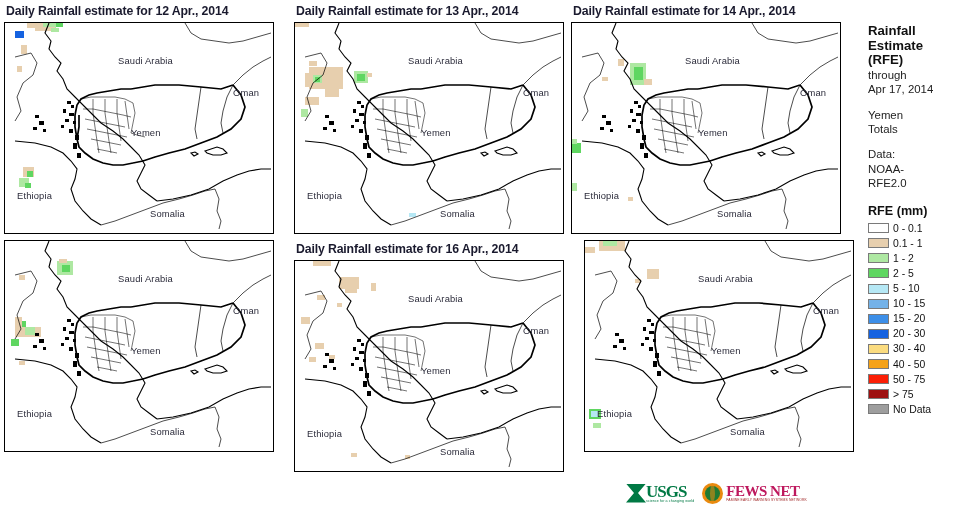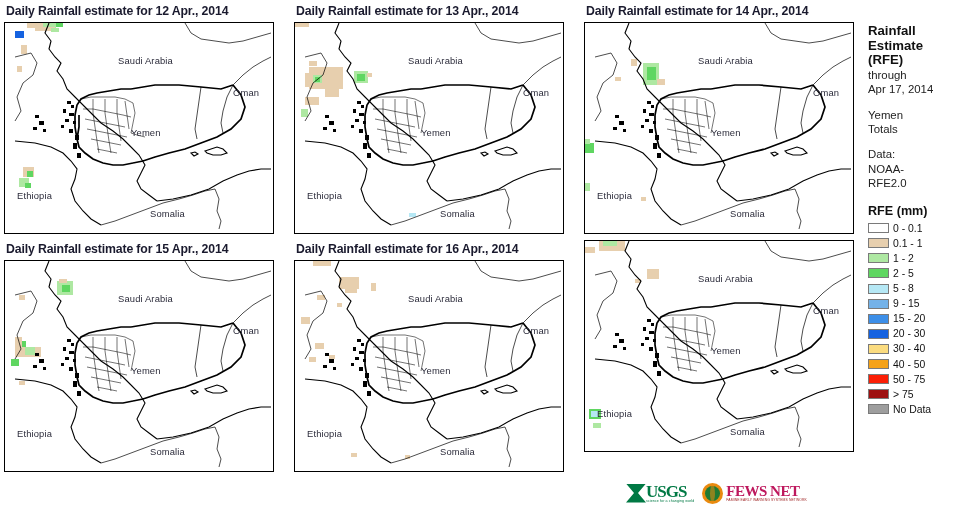--- a/index.html
+++ b/index.html
@@ -240,21 +240,21 @@
         </svg>
         <div class="clabel" style="left:113px;top:32px;">Saudi Arabia</div>
         <div class="clabel" style="left:228px;top:64px;">Oman</div>
         <div class="clabel" style="left:126px;top:104px;">Yemen</div>
         <div class="clabel" style="left:12px;top:167px;">Ethiopia</div>
         <div class="clabel" style="left:145px;top:185px;">Somalia</div>
       </div>
     </div>
   </div>
 
-  <div class="panel" style="left:580px;top:2px;">
+  <div class="panel" style="left:567px;top:2px;">
     <div class="ptitle">Daily Rainfall estimate for 14 Apr., 2014</div>
     <div class="mapbox">
       <div class="mapinner">
         <div>
           <div class="px" style="left:58px;top:40px;width:16px;height:22px;background:#aee8a2;"></div>
           <div class="px" style="left:62px;top:44px;width:9px;height:13px;background:#5fd661;"></div>
           <div class="px" style="left:72px;top:56px;width:8px;height:6px;background:#e7cfae;"></div>
           <div class="px" style="left:46px;top:36px;width:6px;height:7px;background:#e7cfae;"></div>
           <div class="px" style="left:30px;top:54px;width:6px;height:4px;background:#e7cfae;"></div>
           <div class="px" style="left:0px;top:120px;width:9px;height:10px;background:#5fd661;"></div>
@@ -314,21 +314,20 @@
         <div class="clabel" style="left:113px;top:32px;">Saudi Arabia</div>
         <div class="clabel" style="left:228px;top:64px;">Oman</div>
         <div class="clabel" style="left:126px;top:104px;">Yemen</div>
         <div class="clabel" style="left:12px;top:167px;">Ethiopia</div>
         <div class="clabel" style="left:145px;top:185px;">Somalia</div>
       </div>
     </div>
   </div>
 
   <div class="panel" style="left:0px;top:240px;">
-    <div class="ptitle">Daily Rainfall estimate for 15 Apr., 2014</div>
     <div class="mapbox">
       <div class="mapinner">
         <div>
           <div class="px" style="left:52px;top:20px;width:16px;height:14px;background:#aee8a2;"></div>
           <div class="px" style="left:57px;top:24px;width:8px;height:7px;background:#5fd661;"></div>
           <div class="px" style="left:54px;top:18px;width:8px;height:4px;background:#e7cfae;"></div>
           <div class="px" style="left:14px;top:34px;width:6px;height:5px;background:#e7cfae;"></div>
           <div class="px" style="left:10px;top:76px;width:7px;height:10px;background:#e7cfae;"></div>
           <div class="px" style="left:17px;top:80px;width:4px;height:6px;background:#5fd661;"></div>
           <div class="px" style="left:10px;top:86px;width:26px;height:10px;background:#e7cfae;"></div>
@@ -569,25 +568,25 @@
         <div class="lrow">
           <div class="sw" style="background: rgb(174, 232, 162);"></div>
           <div class="ltxt">1 - 2</div>
         </div>
         <div class="lrow">
           <div class="sw" style="background: rgb(95, 214, 97);"></div>
           <div class="ltxt">2 - 5</div>
         </div>
         <div class="lrow">
           <div class="sw" style="background: rgb(182, 232, 245);"></div>
-          <div class="ltxt">5 - 8</div>
+          <div class="ltxt">5 - 10</div>
         </div>
         <div class="lrow">
           <div class="sw" style="background: rgb(116, 178, 232);"></div>
-          <div class="ltxt">9 - 15</div>
+          <div class="ltxt">10 - 15</div>
         </div>
         <div class="lrow">
           <div class="sw" style="background: rgb(61, 143, 232);"></div>
           <div class="ltxt">15 - 20</div>
         </div>
         <div class="lrow">
           <div class="sw" style="background: rgb(21, 98, 224);"></div>
           <div class="ltxt">20 - 30</div>
         </div>
         <div class="lrow">

